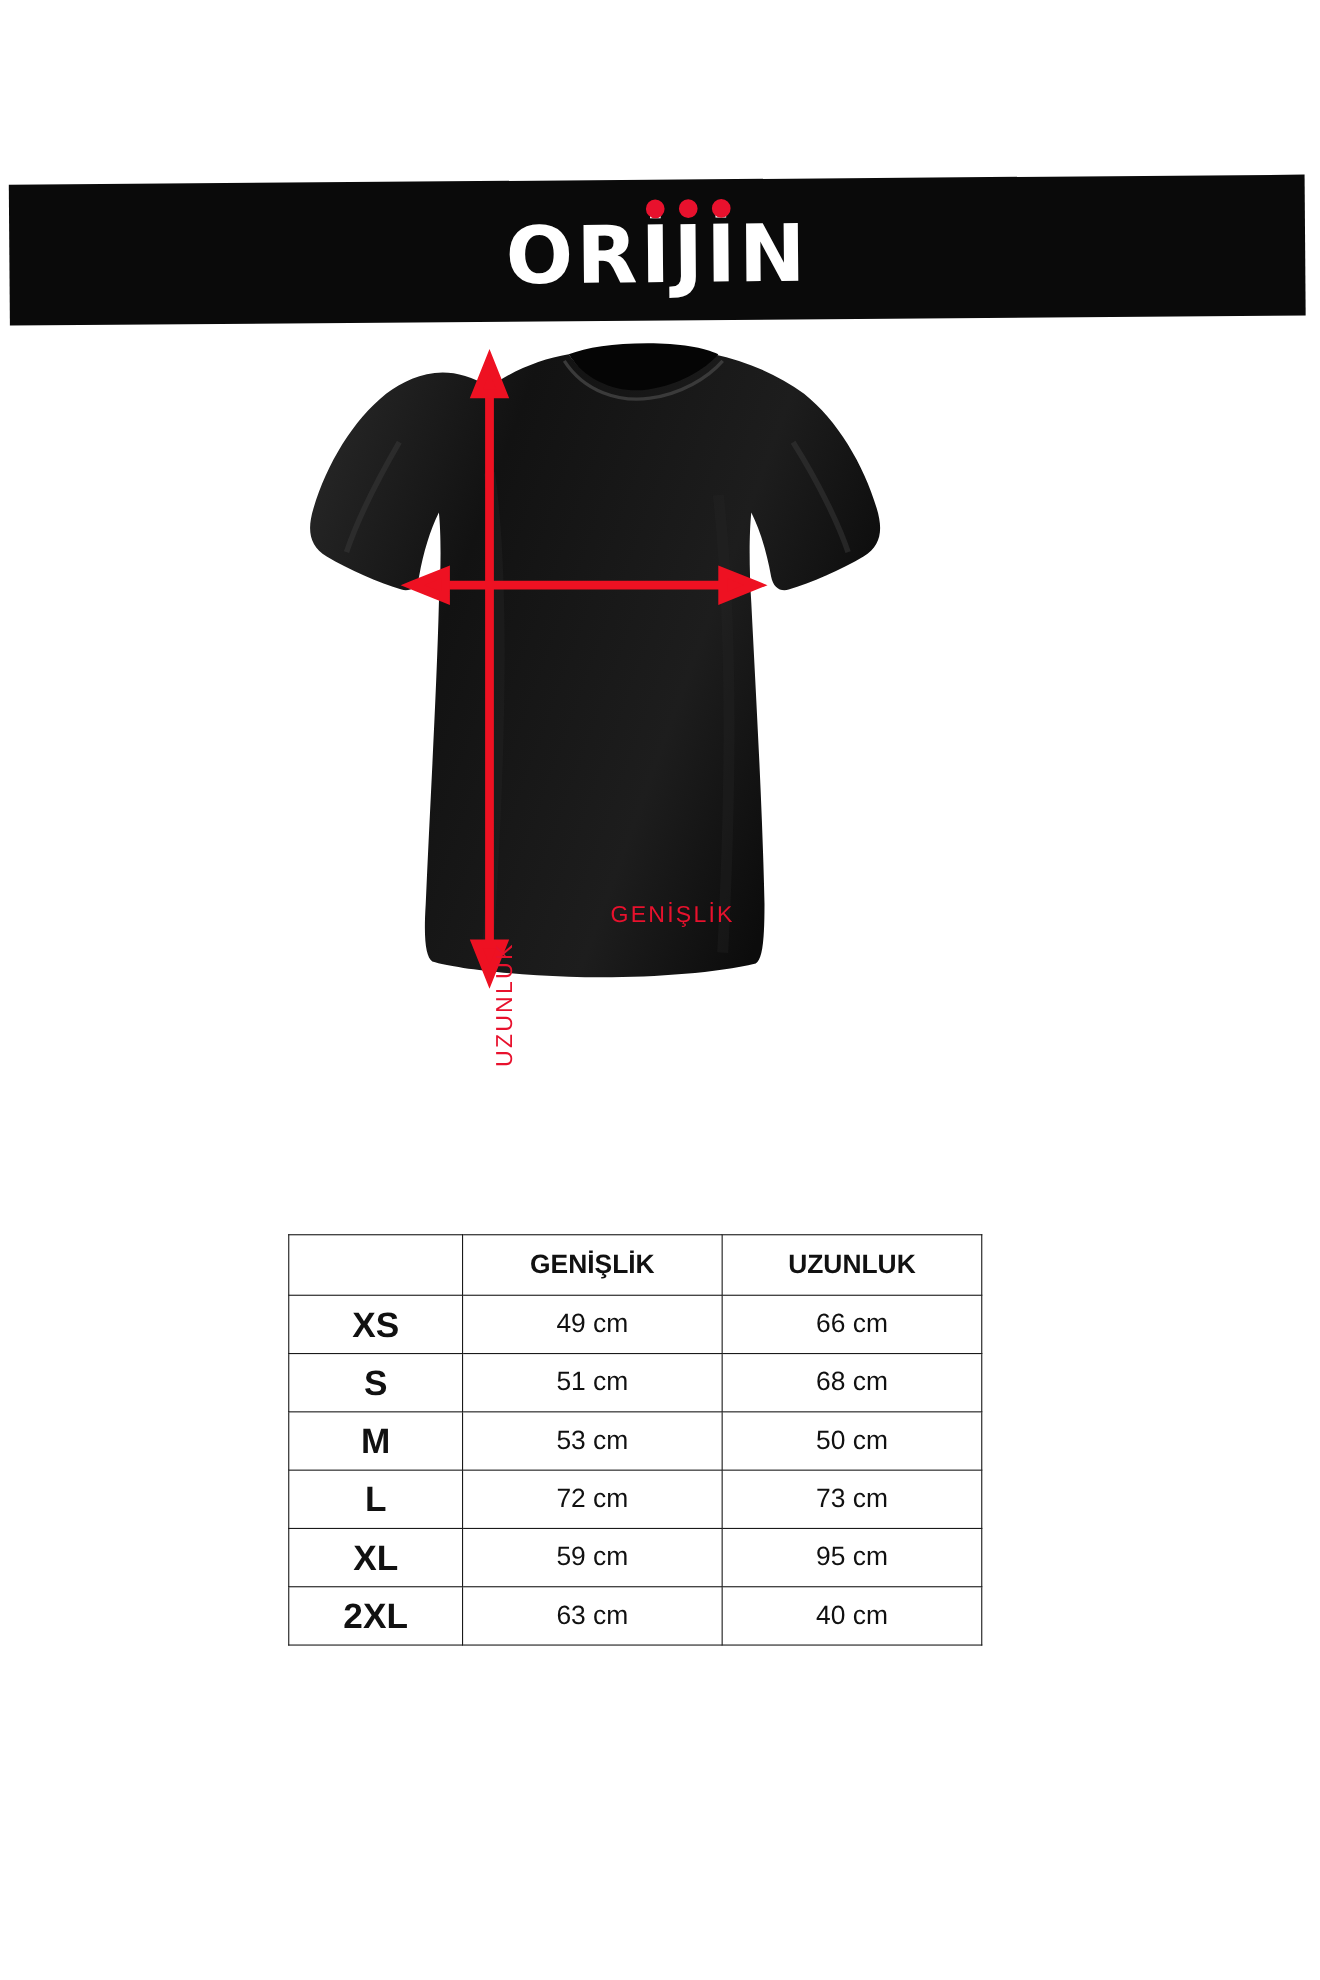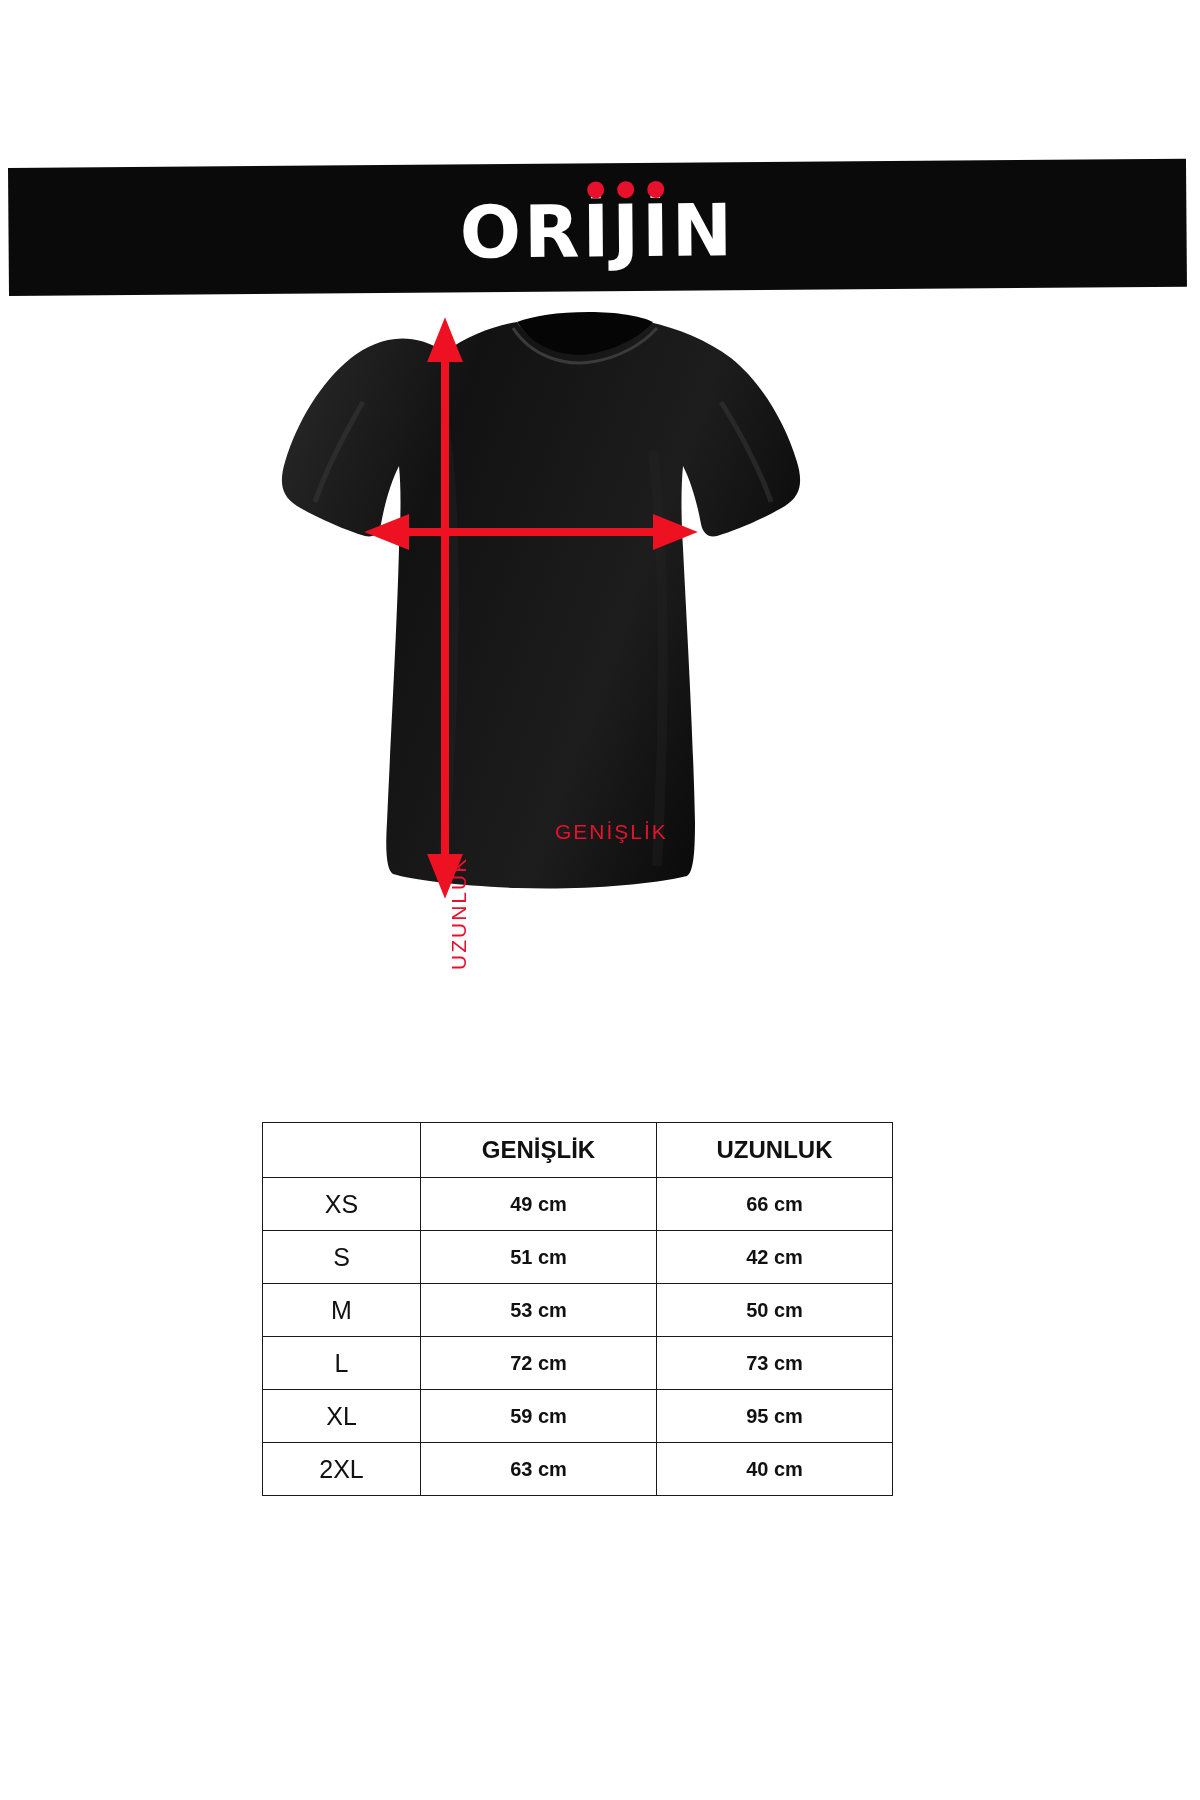--- a/index.html
+++ b/index.html
@@ -115,33 +115,33 @@
     border-collapse: collapse;
     width: 630px;
     table-layout: fixed;
   }
   table.size-table td,
   table.size-table th {
     border: 1.5px solid #1a1a1a;
     height: 50px;
     text-align: center;
     vertical-align: middle;
-    font-size: 20px;
-    font-weight: bold;
+    font-size: 24px;
+    font-weight: normal;
     font-family: "Liberation Sans", sans-serif;
     color: #111;
   }
   table.size-table thead th {
     font-size: 24px;
     font-weight: bold;
     height: 52px;
   }
   table.size-table tbody td.size-col {
-    font-weight: normal;
-    font-size: 25px;
+    font-weight: bold;
+    font-size: 32px;
   }
   .col-size { width: 158px; }
   .col-width { width: 236px; }
   .col-length { width: 236px; }
   .corner-cell { border-left: 1.5px solid #1a1a1a; }
 </style>
 </head>
 <body>
 
 <div class="banner-wrap">
@@ -239,21 +239,21 @@
     </thead>
     <tbody>
       <tr>
         <td class="size-col">XS</td>
         <td>49 cm</td>
         <td>66 cm</td>
       </tr>
       <tr>
         <td class="size-col">S</td>
         <td>51 cm</td>
-        <td>42 cm</td>
+        <td>68 cm</td>
       </tr>
       <tr>
         <td class="size-col">M</td>
         <td>53 cm</td>
         <td>50 cm</td>
       </tr>
       <tr>
         <td class="size-col">L</td>
         <td>72 cm</td>
         <td>73 cm</td>

